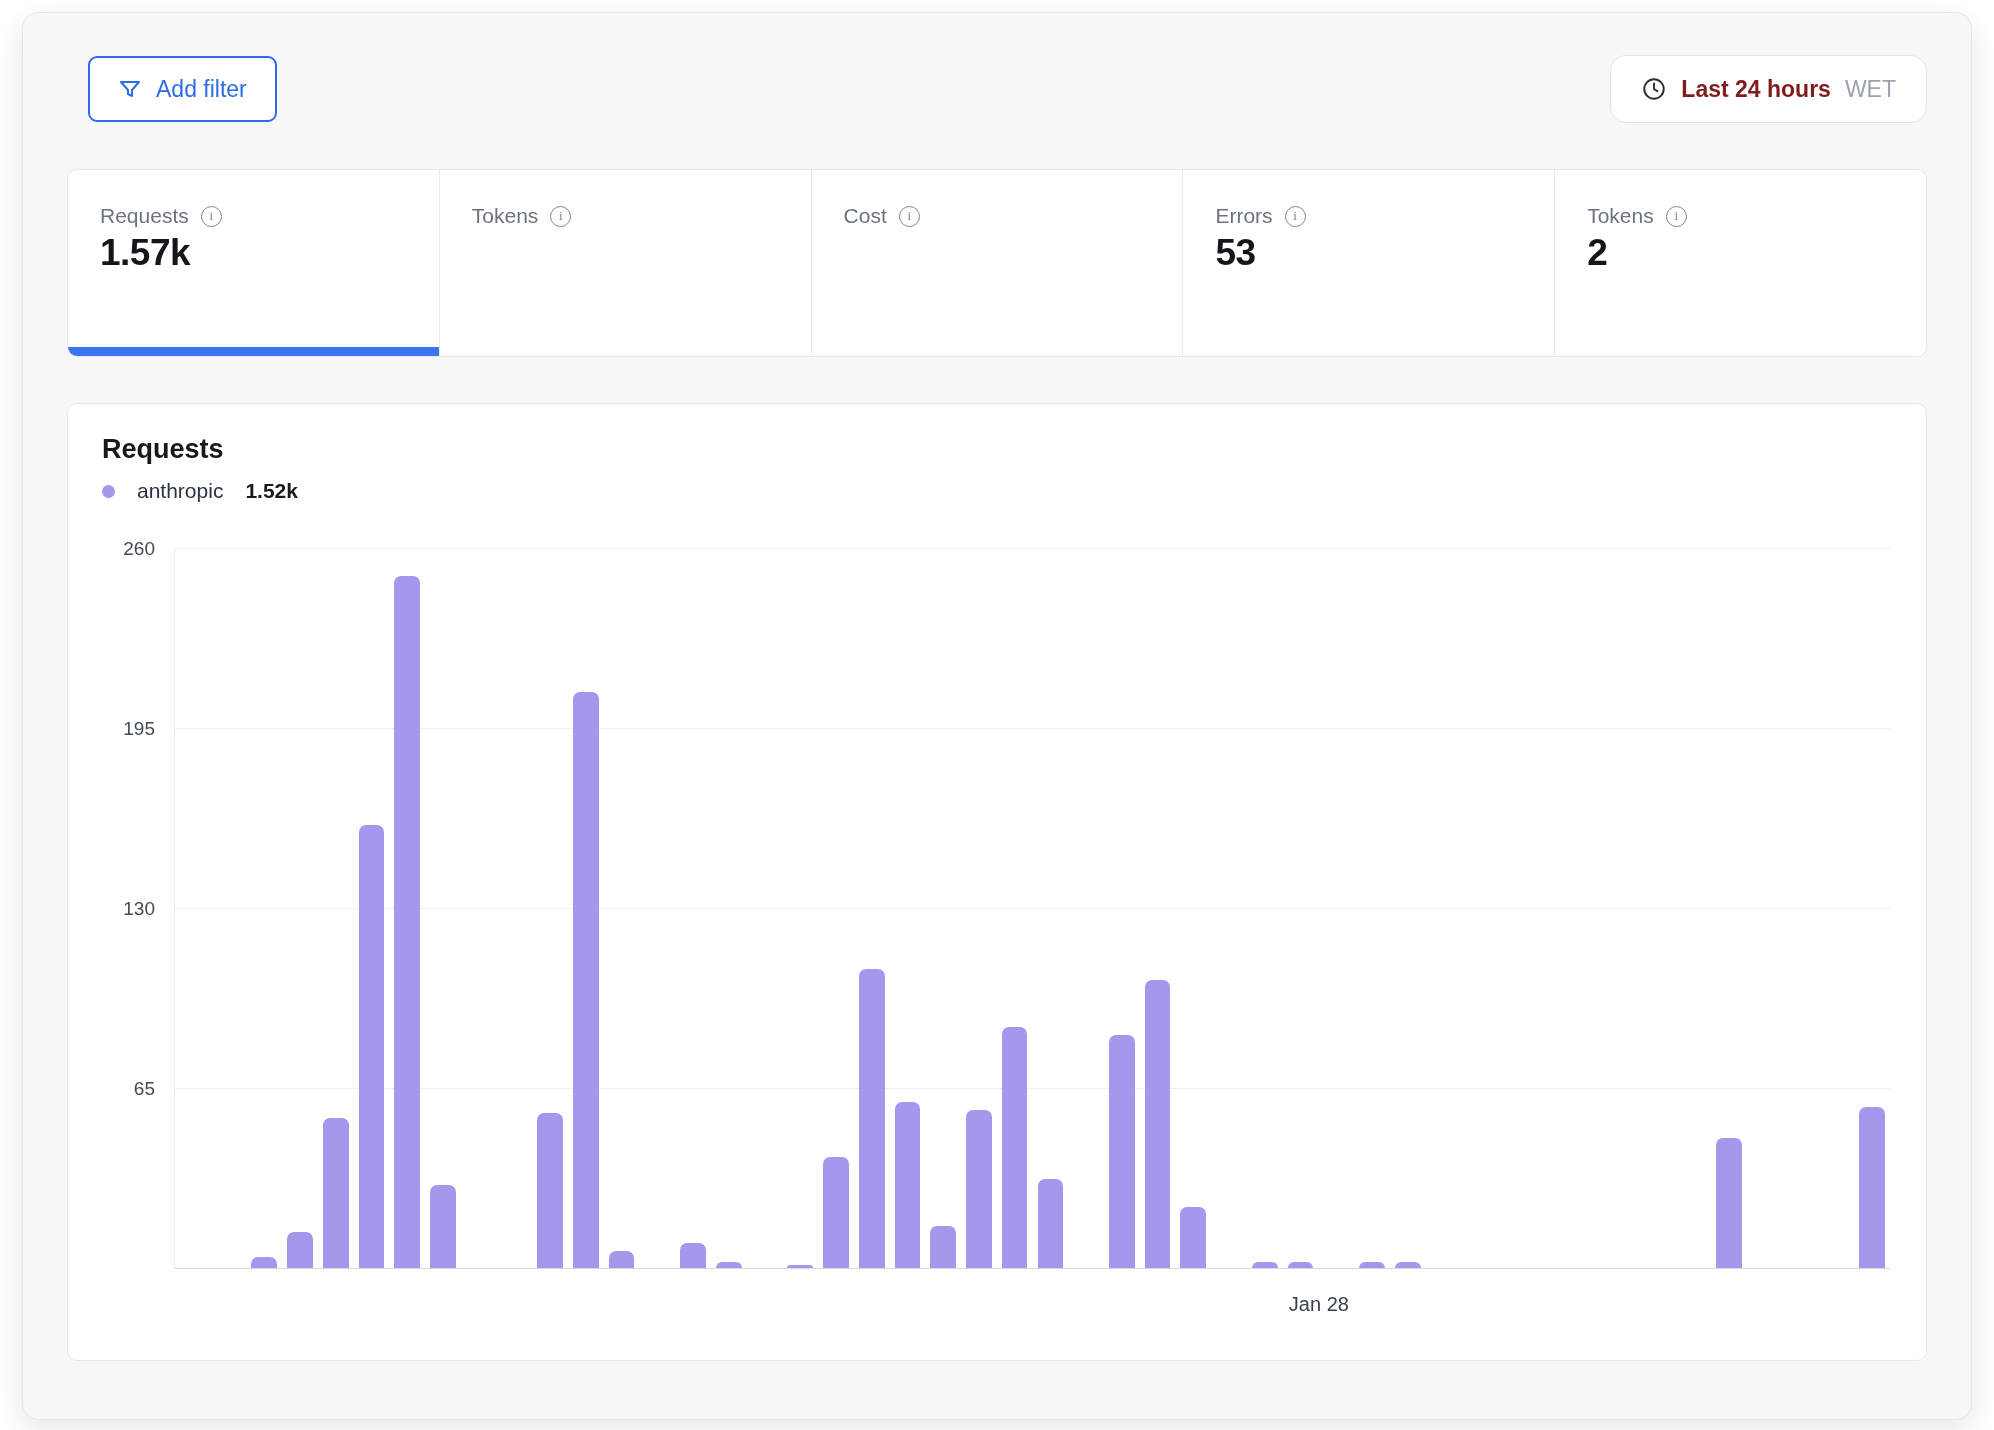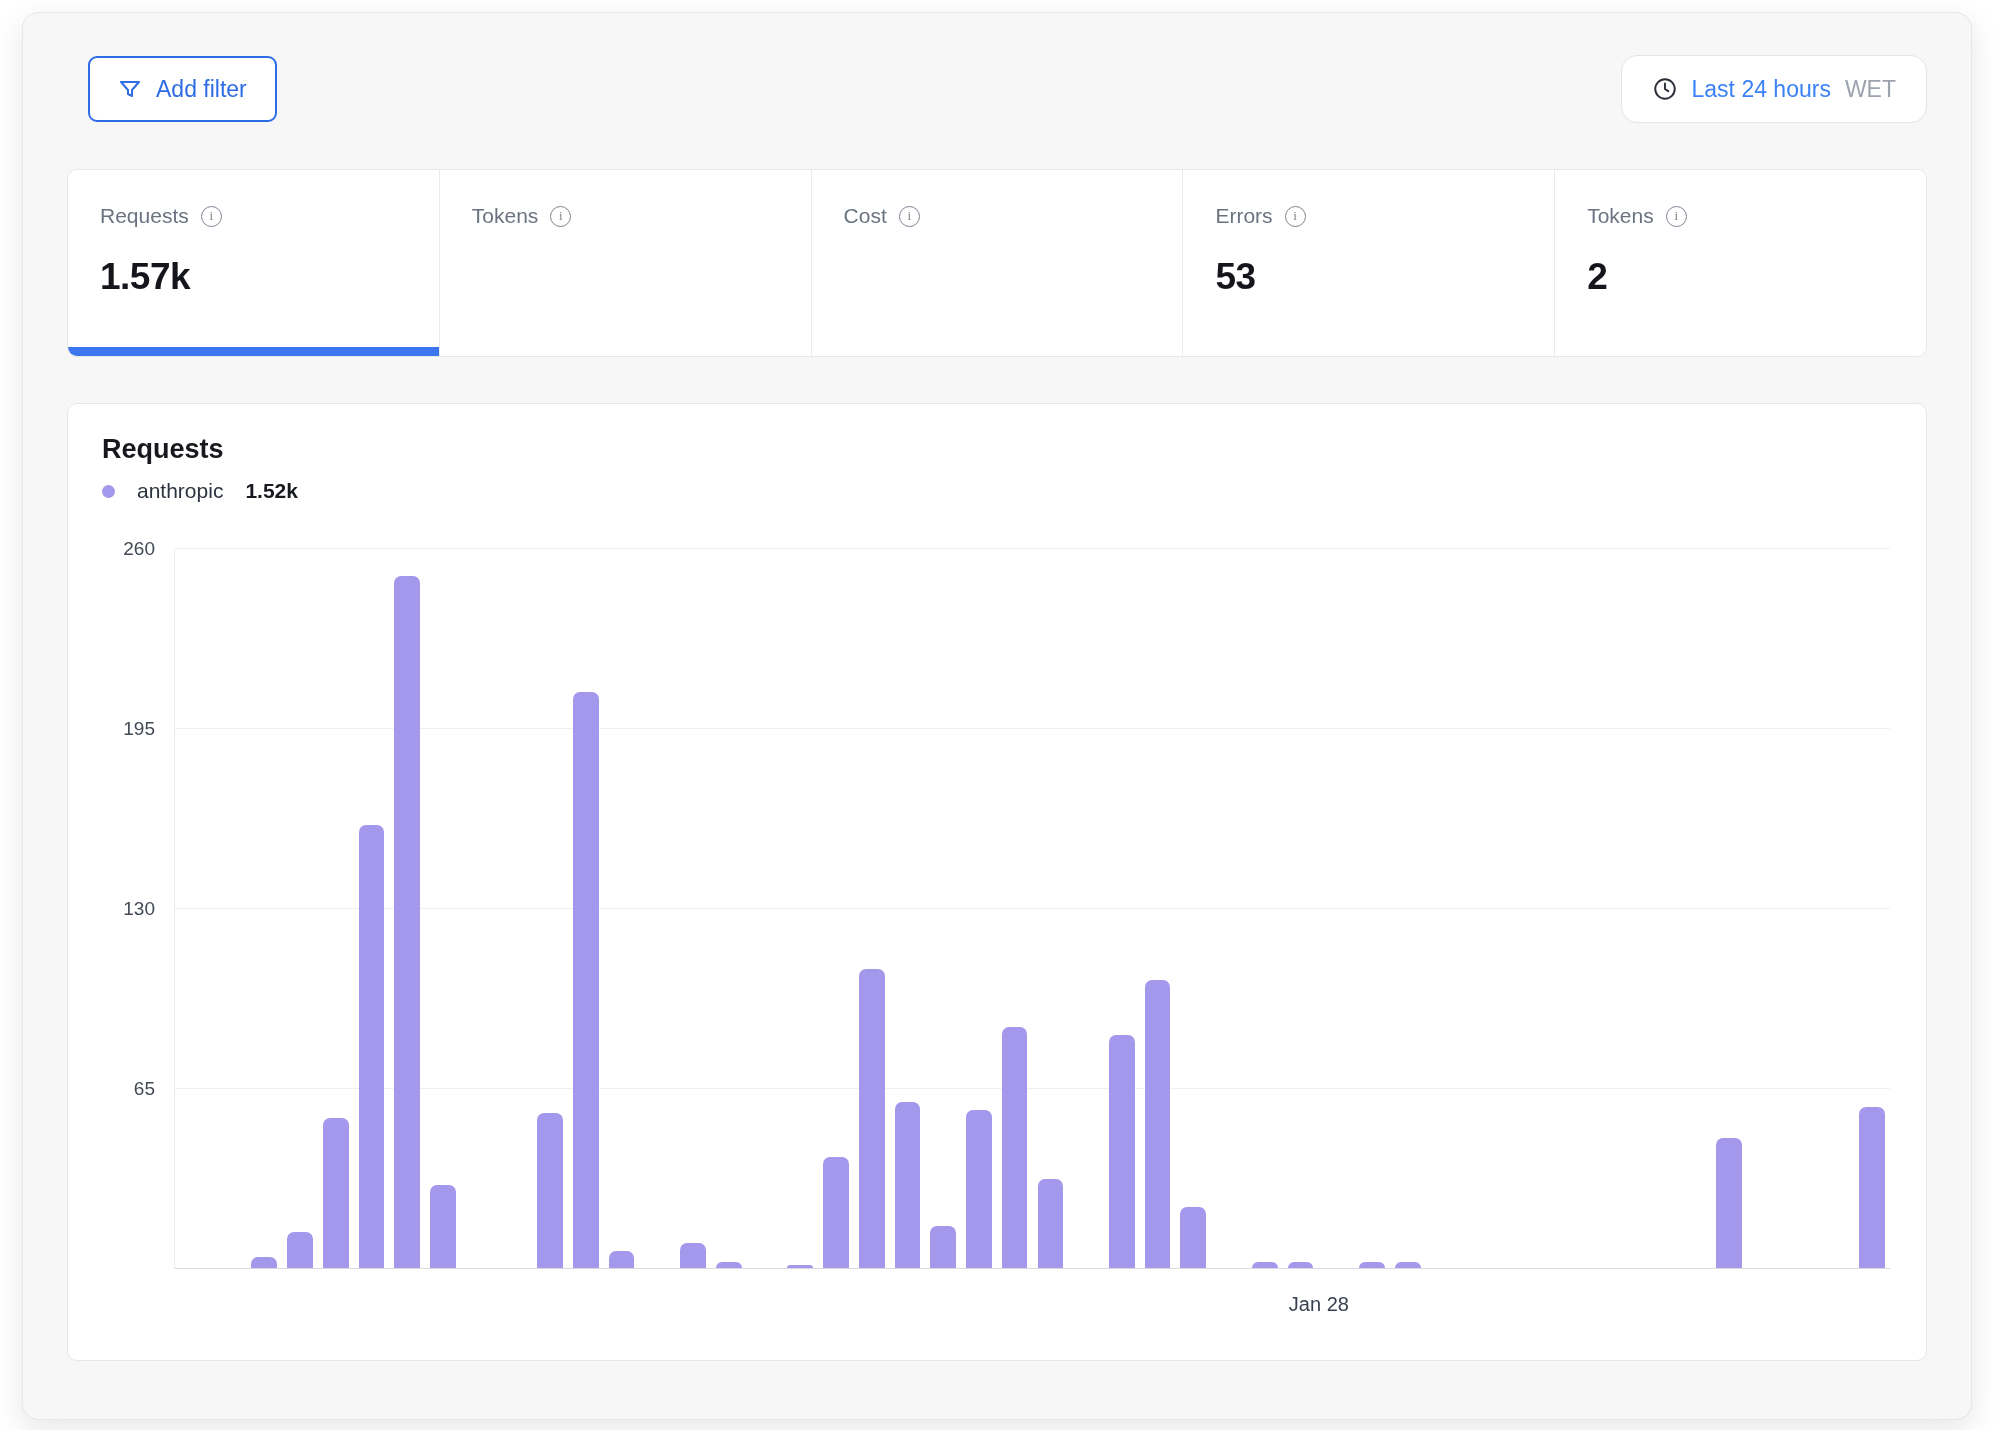--- a/index.html
+++ b/index.html
@@ -17,36 +17,36 @@
     height:66px; padding:0 28px; background:#ffffff;
     border:2px solid #2e6ce6; border-radius:9px;
     color:#2e6ce6; font-size:23px; font-weight:500; cursor:pointer;
   }
   .time-pill {
     display:inline-flex; align-items:center; gap:14px;
     height:68px; padding:0 30px; background:#ffffff;
     border:1px solid #e3e4e8; border-radius:16px; cursor:pointer;
     font-size:23px;
   }
-  .time-pill .tr-label { color:#3b82f6; font-weight:400; }
+  .time-pill .tr-label { color:#7f1d1d; font-weight:700; }
   .time-pill .tr-tz { color:#9ca3af; font-weight:400; }
   
   .metrics-row {
     display:flex; background:#ffffff; border:1px solid #e5e7eb;
     border-radius:10px; overflow:hidden; height:188px;
   }
   .metric-card { flex:1 1 0; position:relative; padding:34px 32px 0 32px; border-left:1px solid #e9eaee; cursor:pointer; background:#ffffff; }
   .metric-card:first-child { border-left:none; }
   .metric-label-row { display:flex; align-items:center; gap:12px; color:#6b7280; font-size:21px; }
   .info-icon {
     width:21px; height:21px; border:1.5px solid #7d848f; border-radius:50%;
     display:inline-flex; align-items:center; justify-content:center;
     font-size:13px; color:#7d848f; font-family:"Liberation Serif","DejaVu Serif",serif; font-style:normal;
   }
-  .metric-value { margin-top:28px; font-size:37px; font-weight:600; color:#14161c; letter-spacing:-0.5px; }
+  .metric-value { margin-top:4px; font-size:37px; font-weight:600; color:#14161c; letter-spacing:-0.5px; }
   .metric-card.selected::after {
     content:""; position:absolute; left:0; right:0; bottom:0; height:9px; background:#3b76ee;
   }
   
   .chart-card {
     margin-top:46px; background:#ffffff; border:1px solid #e5e7eb;
     border-radius:10px; height:958px; padding:30px 34px;
   }
   .chart-title { font-size:27px; font-weight:700; color:#17191f; }
   .chart-legend { display:flex; align-items:center; gap:22px; margin-top:14px; font-size:21px; }

